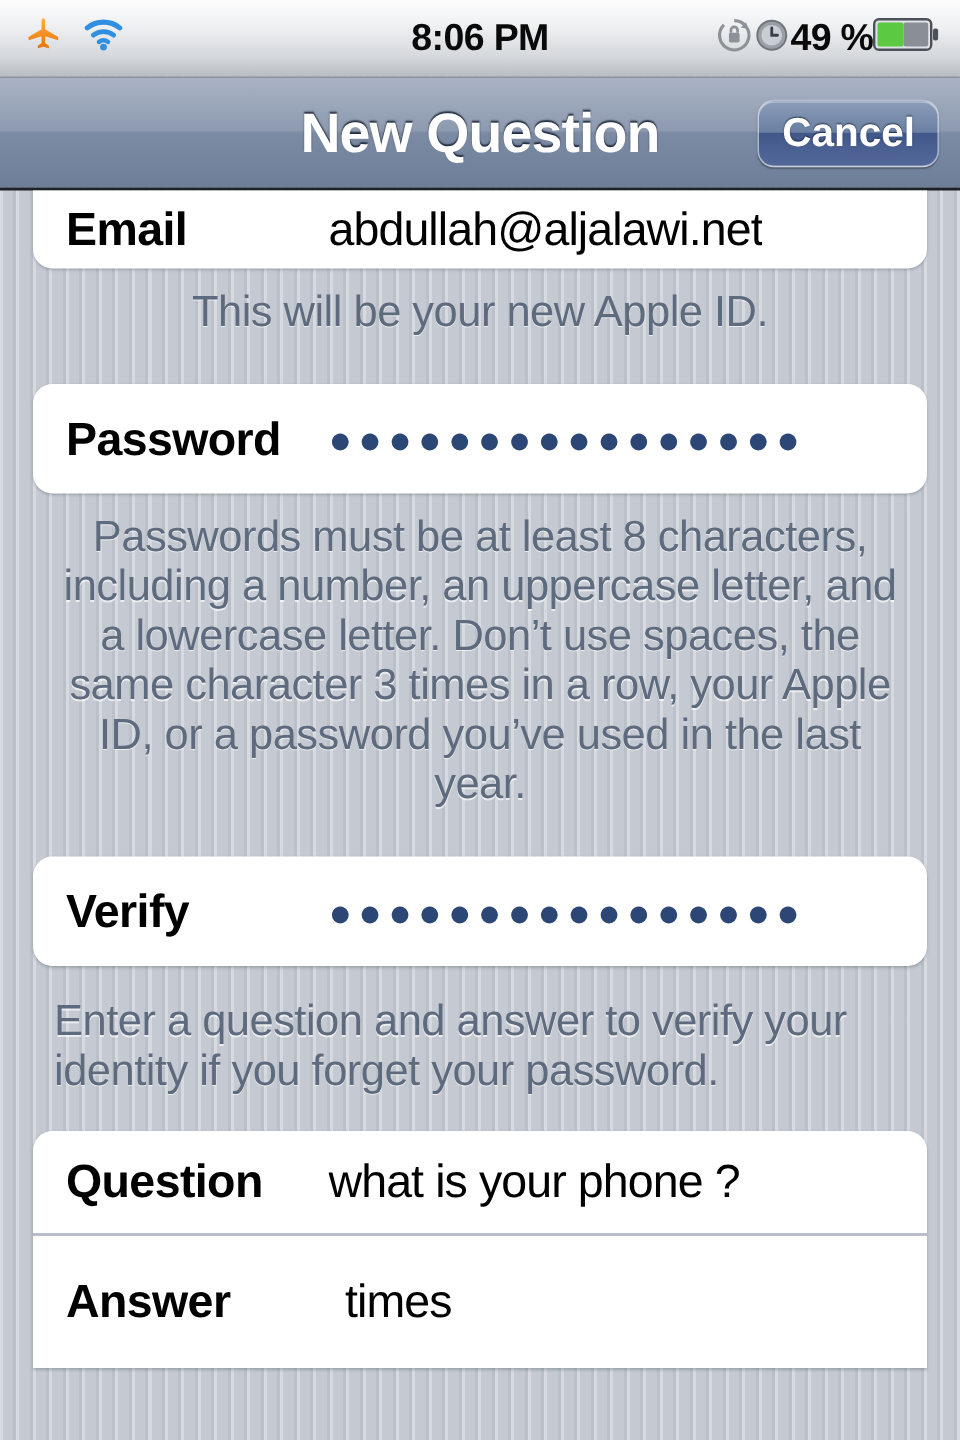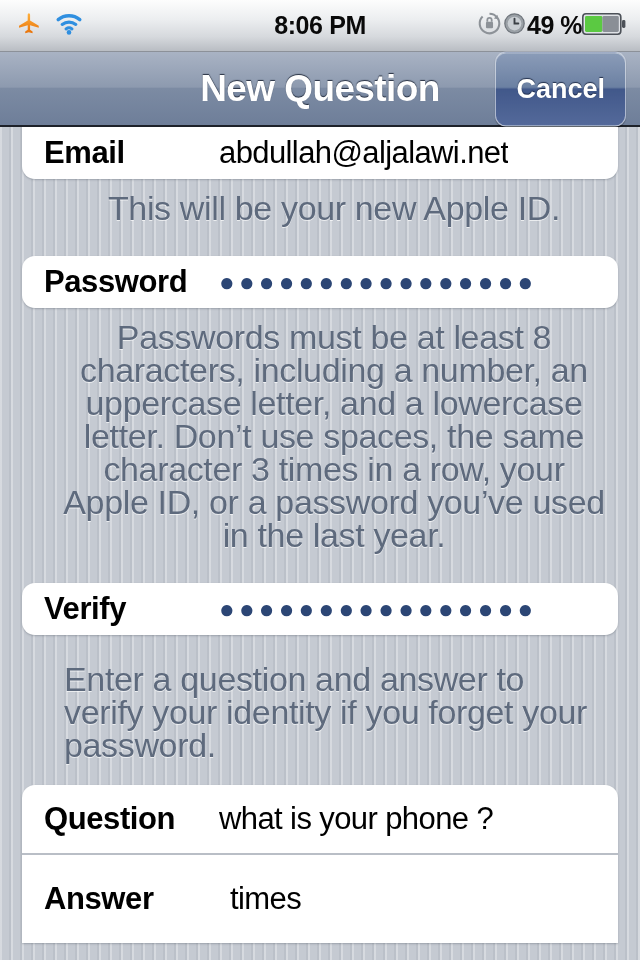--- a/index.html
+++ b/index.html
@@ -48,21 +48,21 @@
     border-bottom:2px solid #1d2129;
     display:flex; align-items:center; justify-content:center;
   }
   #nav-title {
     font-size:37px; font-weight:bold; color:#ffffff;
     letter-spacing:-0.6px;
     text-shadow:0 -1px 1px rgba(20,28,45,0.85);
   }
   #cancel-btn {
     position:absolute; right:14px; top:50%; transform:translateY(-50%);
-    height:75px; padding:0 20px;
+    height:45px; padding:0 15px;
     display:flex; align-items:center; justify-content:center;
     border-radius:11px;
     border:1px solid rgba(255,255,255,0.55);
     background:linear-gradient(to bottom,#8b9cb8 0%,#6b80a2 48%,#41588a 50%,#54699a 100%);
     box-shadow:inset 0 1px 0 rgba(255,255,255,0.38), 0 1px 1px rgba(0,0,0,0.30);
     font-size:27px; font-weight:bold; color:#fff;
     text-shadow:0 -1px 1px rgba(10,20,45,0.75);
     cursor:pointer;
   }
 
@@ -78,21 +78,21 @@
   }
   .card.clipped-top {
     border-top-left-radius:0; border-top-right-radius:0;
   }
   .card.clipped-bottom {
     border-bottom-left-radius:0; border-bottom-right-radius:0;
   }
 
   .row {
     display:flex; align-items:center;
-    height:52px;
+    height:73px;
     padding:0 22px;
   }
   .row + .row { border-top:2px solid #b9bec6; }
 
   .row-label {
     font-size:31px; font-weight:bold; color:#000;
     letter-spacing:-0.4px;
     width:175px; flex:none;
   }
   .row-value {
@@ -100,28 +100,27 @@
     letter-spacing:-0.6px;
     white-space:nowrap; overflow:hidden;
   }
   .dots {
     font-size:26px; color:#2c4675; letter-spacing:4.2px;
     line-height:1;
   }
 
   .footnote {
     color:#5e6a7d;
-    font-size:34px;
+    font-size:29px;
     line-height:33px;
     letter-spacing:-0.35px;
     text-shadow:0 1px 0 rgba(255,255,255,0.65);
-    margin-left:28px;
   }
   .footnote.center { text-align:center; padding:13px 34px 0; }
-  .footnote.left   { text-align:left;   padding:28px 36px 0; }
+  .footnote.left   { text-align:left;   padding:21px 36px 0; }
 
   .gap-sm { height:23px; }
   .gap-md { height:31px; }
 </style>
 </head>
 <body>
 
 <div id="screen">
 
   <div id="statusbar">

